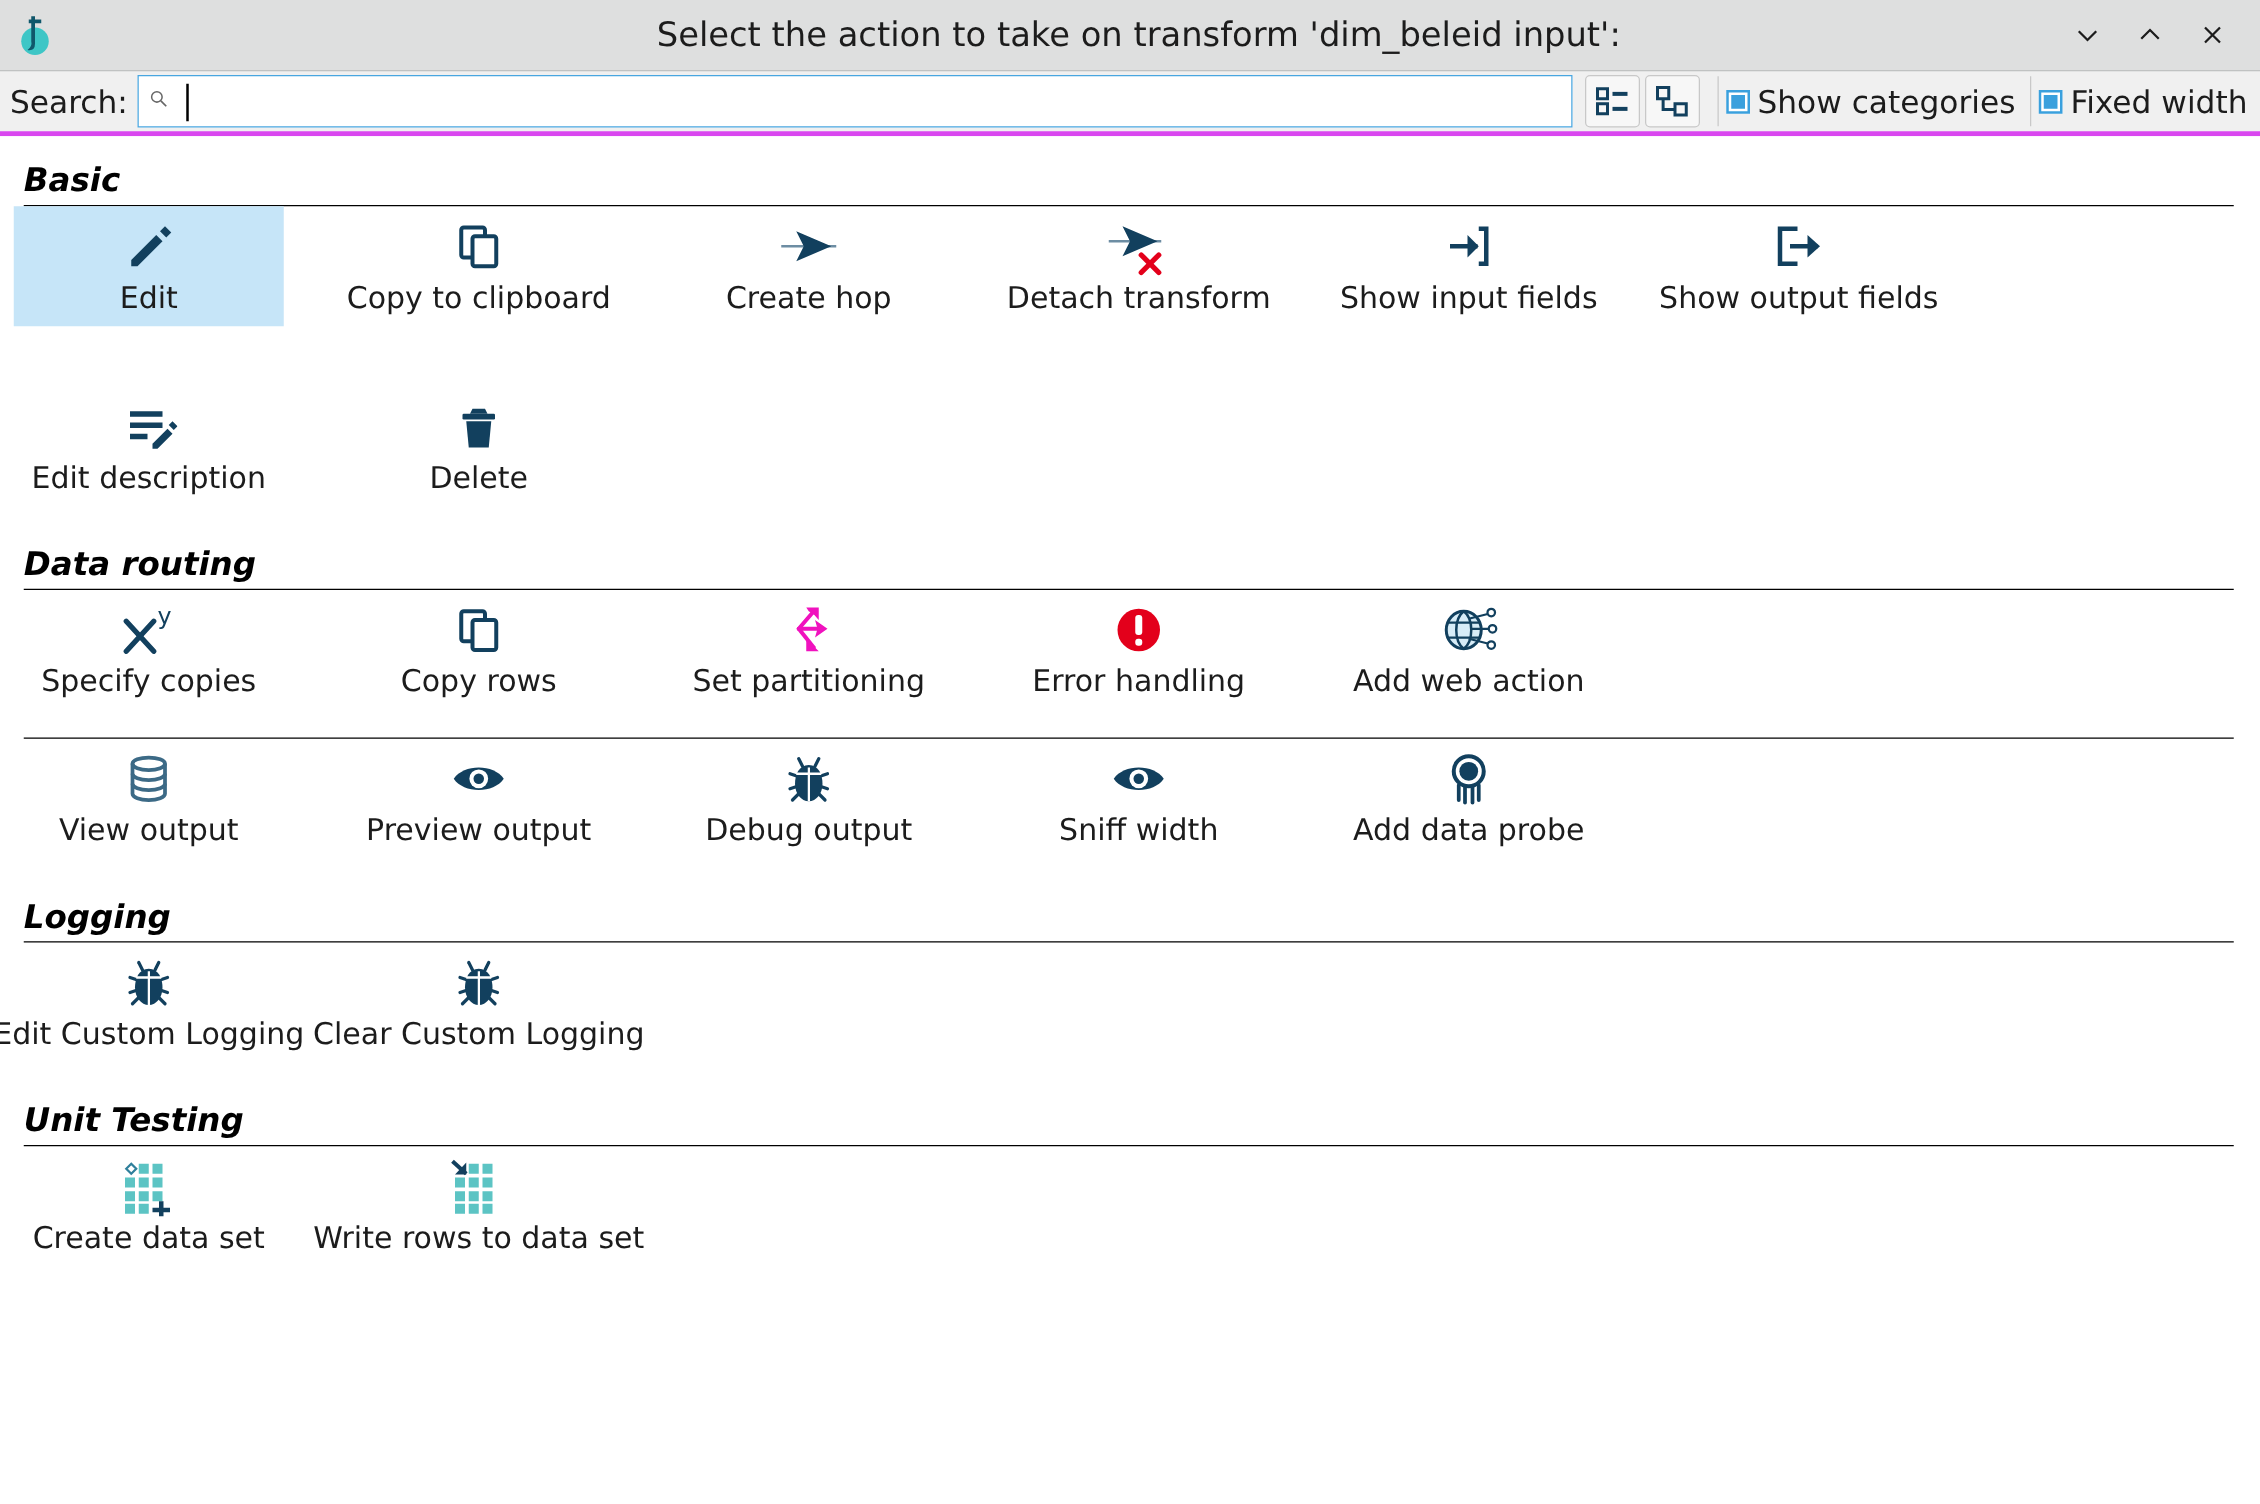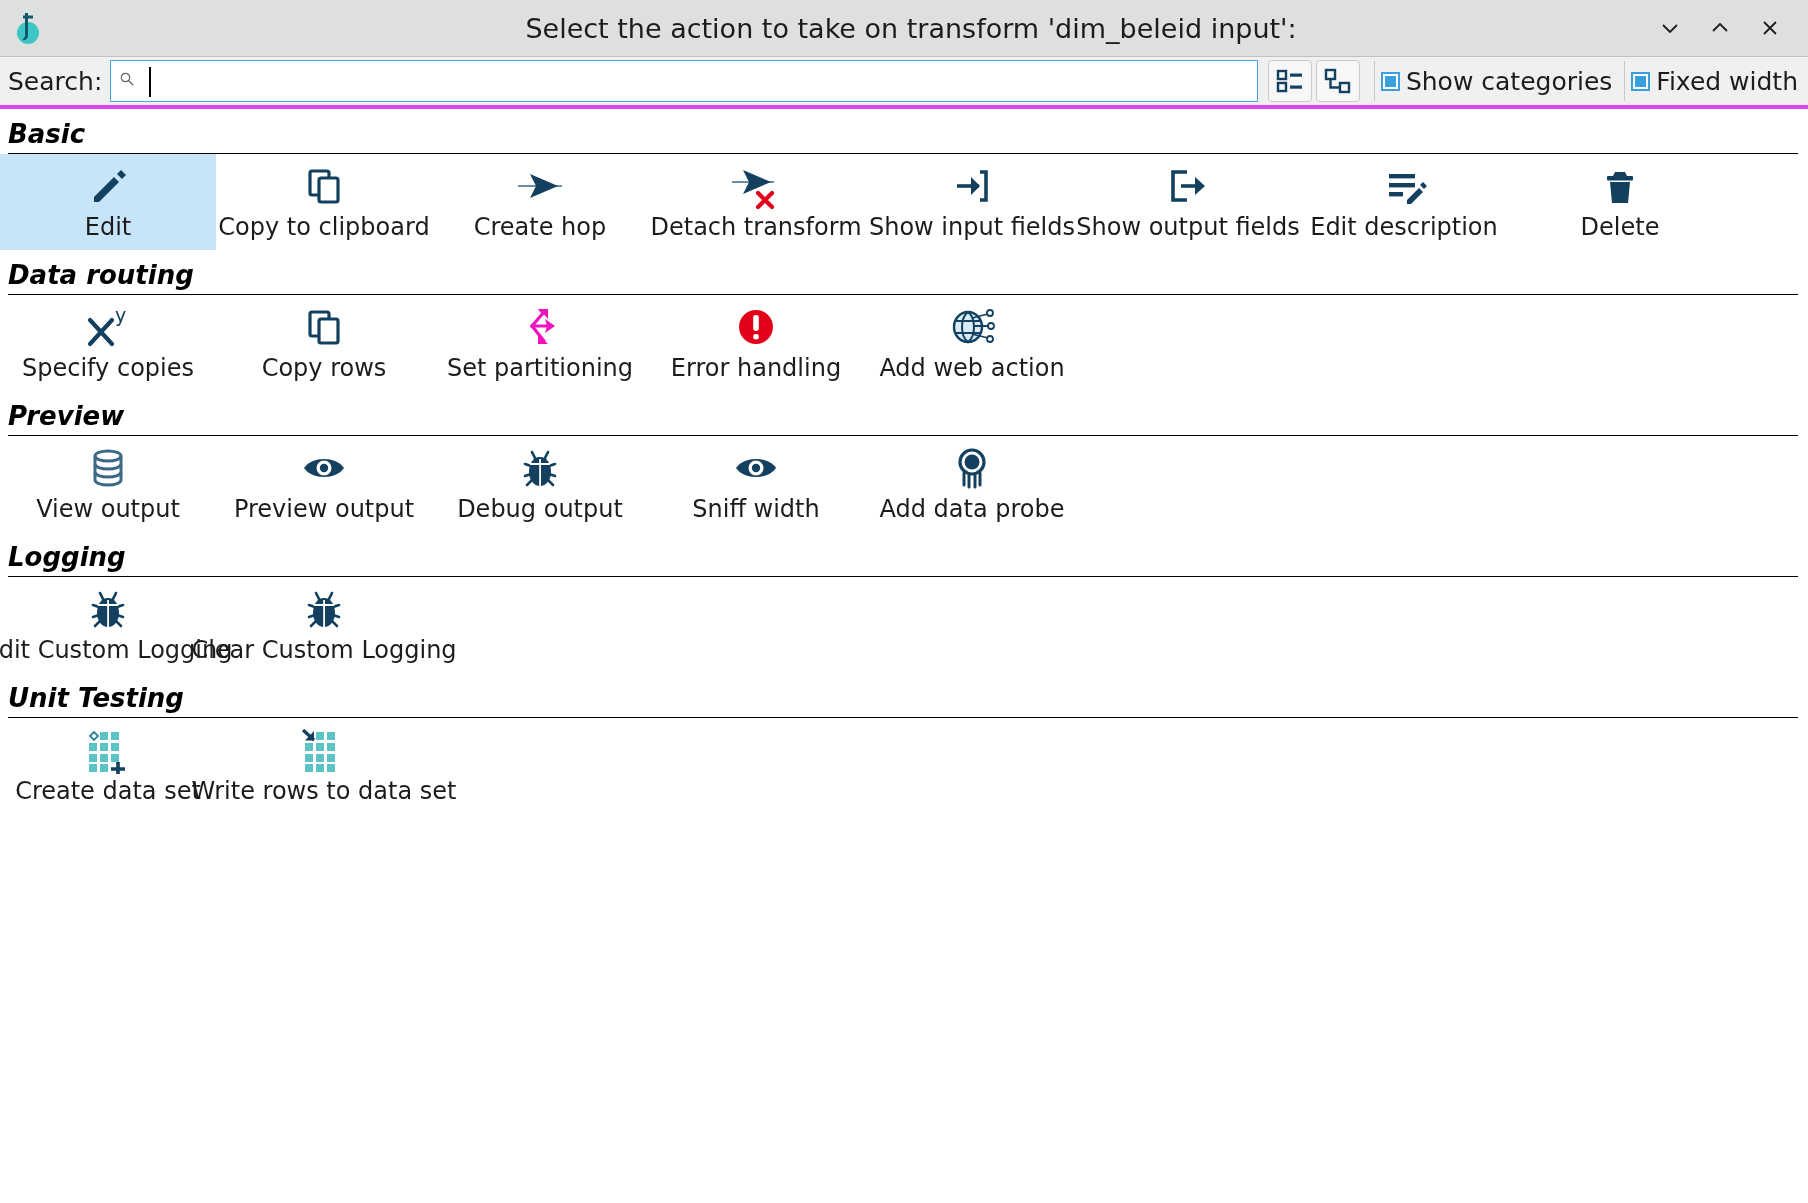--- a/index.html
+++ b/index.html
@@ -140,38 +140,39 @@
   }
 
   
   .content {
     position: relative;
     background: #ffffff;
     height: calc(1203px - 57px - 48px);
     overflow: hidden;
     padding: 0;
   }
-  .section { padding: 0; }
+  .section { padding: 11px; }
   .section-head {
     font-size: 26px;
     font-style: italic;
     font-weight: bold;
     color: #000;
     padding: 10px 0 4px 8px;
     font-family: "DejaVu Sans", "Liberation Sans", sans-serif;
   }
   .section-rule {
     height: 1px;
     background: #000;
     margin: 0 10px 0 8px;
   }
   .items {
     display: flex;
     flex-wrap: wrap;
     align-items: flex-end;
+    gap: 48px;
   }
   .item {
     width: 216px;
     height: 96px;
     display: flex;
     flex-direction: column;
     align-items: center;
     justify-content: flex-start;
     padding-top: 10px;
     cursor: default;
@@ -438,21 +439,20 @@
                 <circle cx="44" cy="22" r="3" fill="#fff" stroke="#12405e" stroke-width="1.8"></circle>
                 <circle cx="43" cy="35" r="3" fill="#fff" stroke="#12405e" stroke-width="1.8"></circle>
               </g>
             </svg>
           </div>
           <div class="lbl">Add web action</div>
         </div>
       </div>
     </div>
     <div class="section">
-      <div class="section-head">Preview</div>
       <div class="section-rule"></div>
       <div class="items">
         <div class="item">
           <div class="ico">
             <svg id="i-database-icon" width="44" height="46" viewBox="0 0 44 46">
               <g fill="none" stroke="#3c6a86" stroke-width="3">
                 <ellipse cx="22" cy="11" rx="13" ry="5"></ellipse>
                 <path d="M9 11 L9 35 A13 5 0 0 0 35 35 L35 11"></path>
                 <path d="M9 19 A13 5 0 0 0 35 19"></path>
                 <path d="M9 27 A13 5 0 0 0 35 27"></path>

